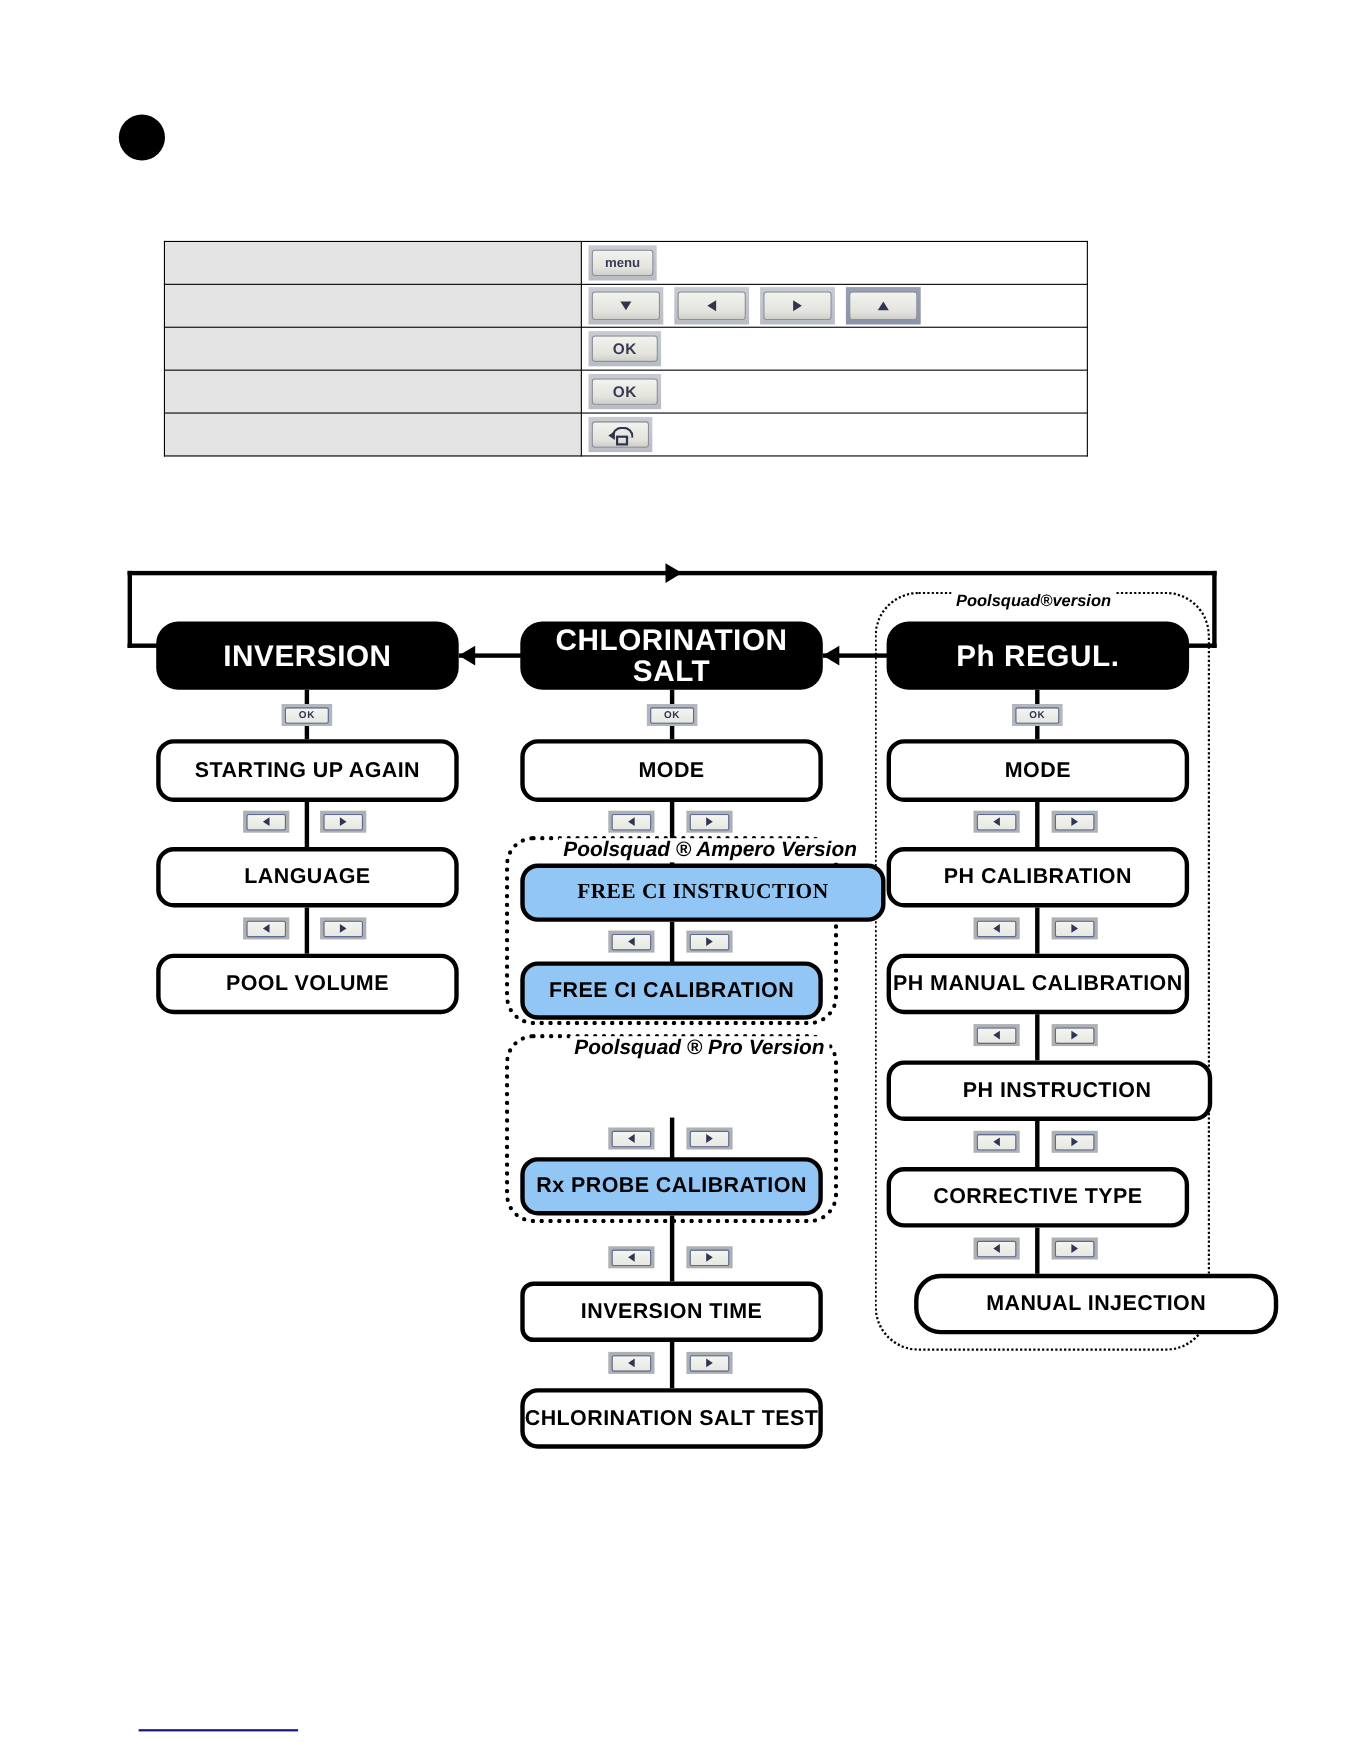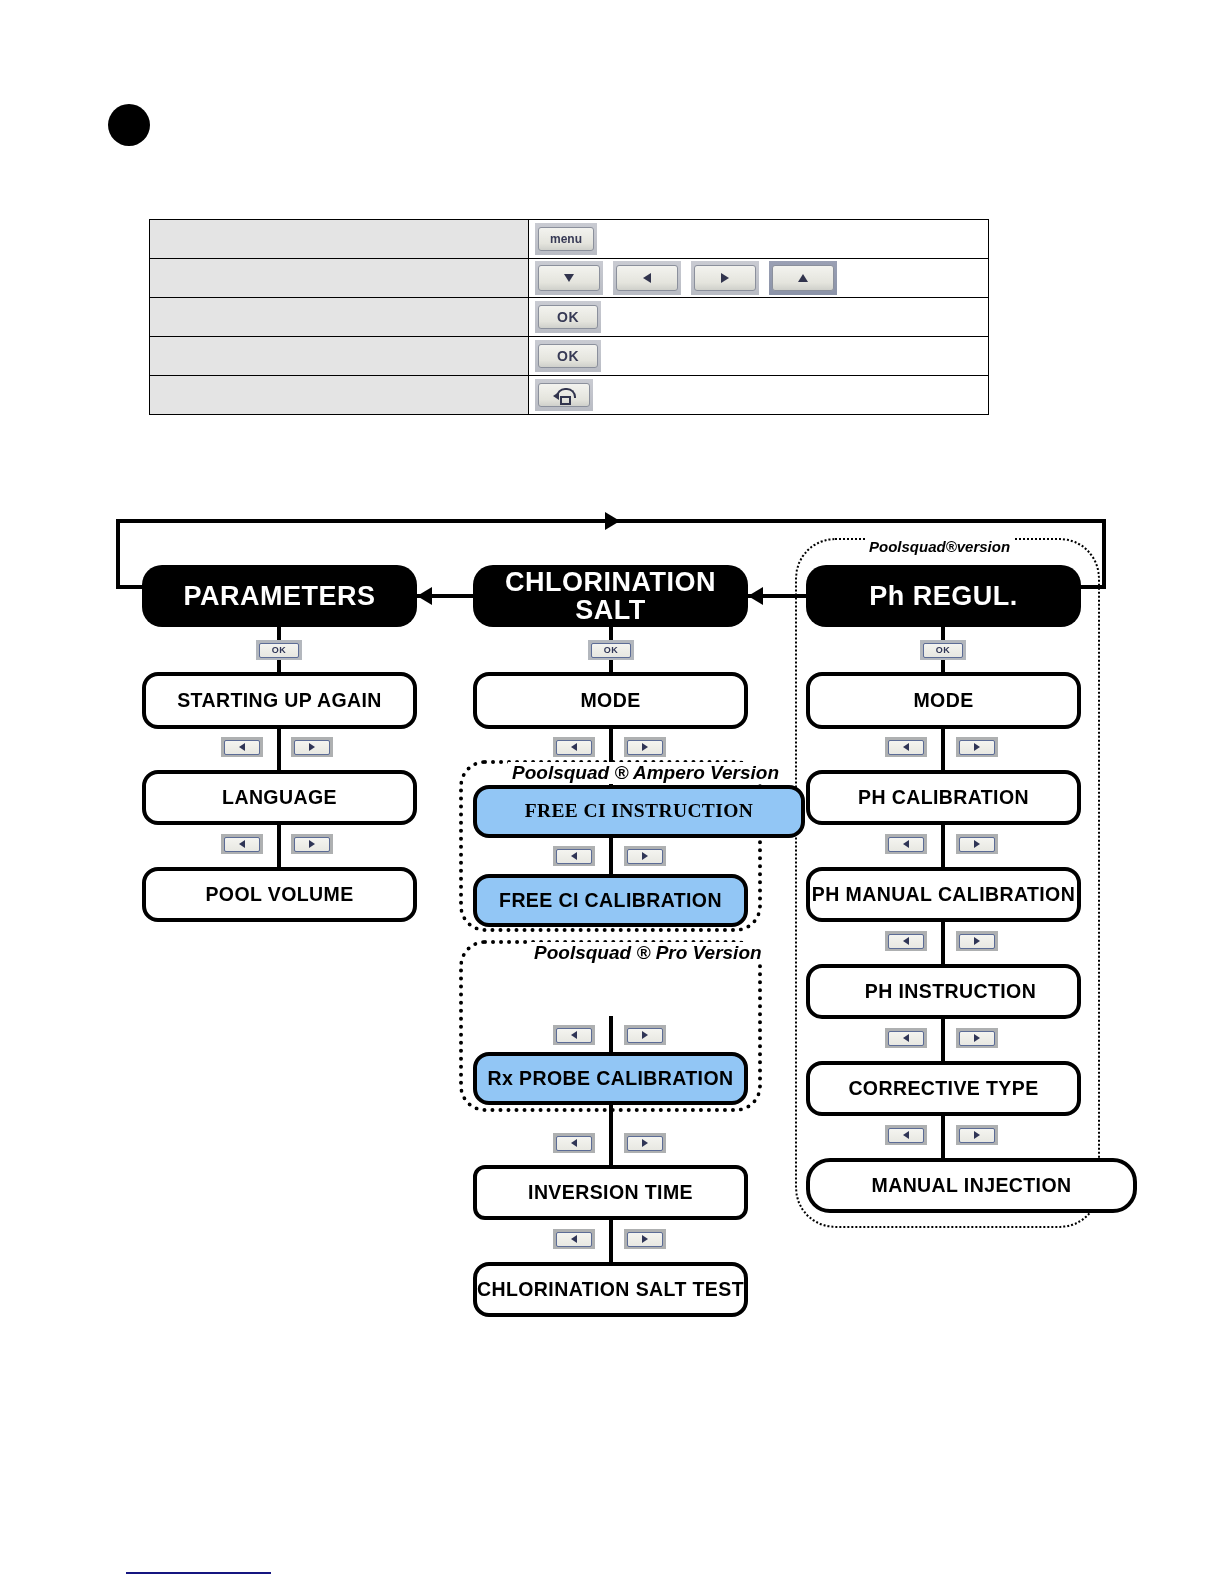--- a/index.html
+++ b/index.html
@@ -374,21 +374,21 @@
     <div class="arrowhead-right" style="left:605px; top:512px;"></div>
     <div class="vline" style="left:1102px; top:519px; height:70px;"></div>
     <div class="hline" style="left:116px; top:585px; width:40px;"></div>
     <div class="hline" style="left:1060px; top:585px; width:46px;"></div>
 
     <div class="hline" style="left:417px; top:594px; width:58px;"></div>
     <div class="arrowhead-left" style="left:417px; top:587px;"></div>
     <div class="hline" style="left:748px; top:594px; width:60px;"></div>
     <div class="arrowhead-left" style="left:748px; top:587px;"></div>
 
-    <div class="node hdr" style="left:142px; top:565px; width:275px; height:62px;">PARAMETERS</div>
+    <div class="node hdr" style="left:142px; top:565px; width:275px; height:62px;">INVERSION</div>
 
     <div class="vline" style="left:277px; top:627px; height:45px;"></div>
     <div class="okbtn" style="left:256px; top:640px;">
       <span class="inner">OK</span>
     </div>
 
     <div class="node white" style="left:142px; top:672px; width:275px; height:57px;">STARTING UP AGAIN</div>
 
     <div class="vline" style="left:277px; top:729px; height:41px;"></div>
     <div class="navbtn" style="left:221px; top:737px;">
@@ -452,21 +452,21 @@
       </div>
     <div class="navbtn" style="left:624px; top:846px;">
         <span class="inner">
           <i class="tri r"></i>
         </span>
       </div>
 
     <div class="node blue" style="left:473px; top:874px; width:275px; height:53px;">FREE CI CALIBRATION</div>
 
     <div class="dotgroup" style="left:459px; top:940px; width:303px; height:172px;"></div>
-    <div class="grouplabel small" style="left:530px; top:942px;">Poolsquad ® Pro Version</div>
+    <div class="grouplabel small" style="left:518px; top:942px;">Poolsquad ® Pro Version</div>
 
 
     <div class="vline" style="left:609px; top:1016px; height:38px;"></div>
     <div class="navbtn" style="left:553px; top:1025px;">
         <span class="inner">
           <i class="tri l"></i>
         </span>
       </div>
     <div class="navbtn" style="left:624px; top:1025px;">
         <span class="inner">
@@ -546,21 +546,21 @@
         <span class="inner">
           <i class="tri l"></i>
         </span>
       </div>
     <div class="navbtn" style="left:956px; top:931px;">
         <span class="inner">
           <i class="tri r"></i>
         </span>
       </div>
 
-    <div class="node white" style="left:806px; top:964px; width:275px; height:55px;padding-left:14px;">PH INSTRUCTION</div>
+    <div class="node white" style="left:806px; top:964px; width:296px; height:55px;padding-left:14px;">PH INSTRUCTION</div>
 
     <div class="vline" style="left:941px; top:1019px; height:42px;"></div>
     <div class="navbtn" style="left:885px; top:1028px;">
         <span class="inner">
           <i class="tri l"></i>
         </span>
       </div>
     <div class="navbtn" style="left:956px; top:1028px;">
         <span class="inner">
           <i class="tri r"></i>
@@ -574,19 +574,19 @@
         <span class="inner">
           <i class="tri l"></i>
         </span>
       </div>
     <div class="navbtn" style="left:956px; top:1125px;">
         <span class="inner">
           <i class="tri r"></i>
         </span>
       </div>
 
-    <div class="node white" style="left:806px; top:1158px; width:331px; height:55px;border-radius:24px;">MANUAL  INJECTION</div>
+    <div class="node white" style="left:831px; top:1158px; width:331px; height:55px;border-radius:24px;">MANUAL  INJECTION</div>
 
   </div>
 
   <div class="footrule"></div>
 
 </div>
 
 </body></html>

